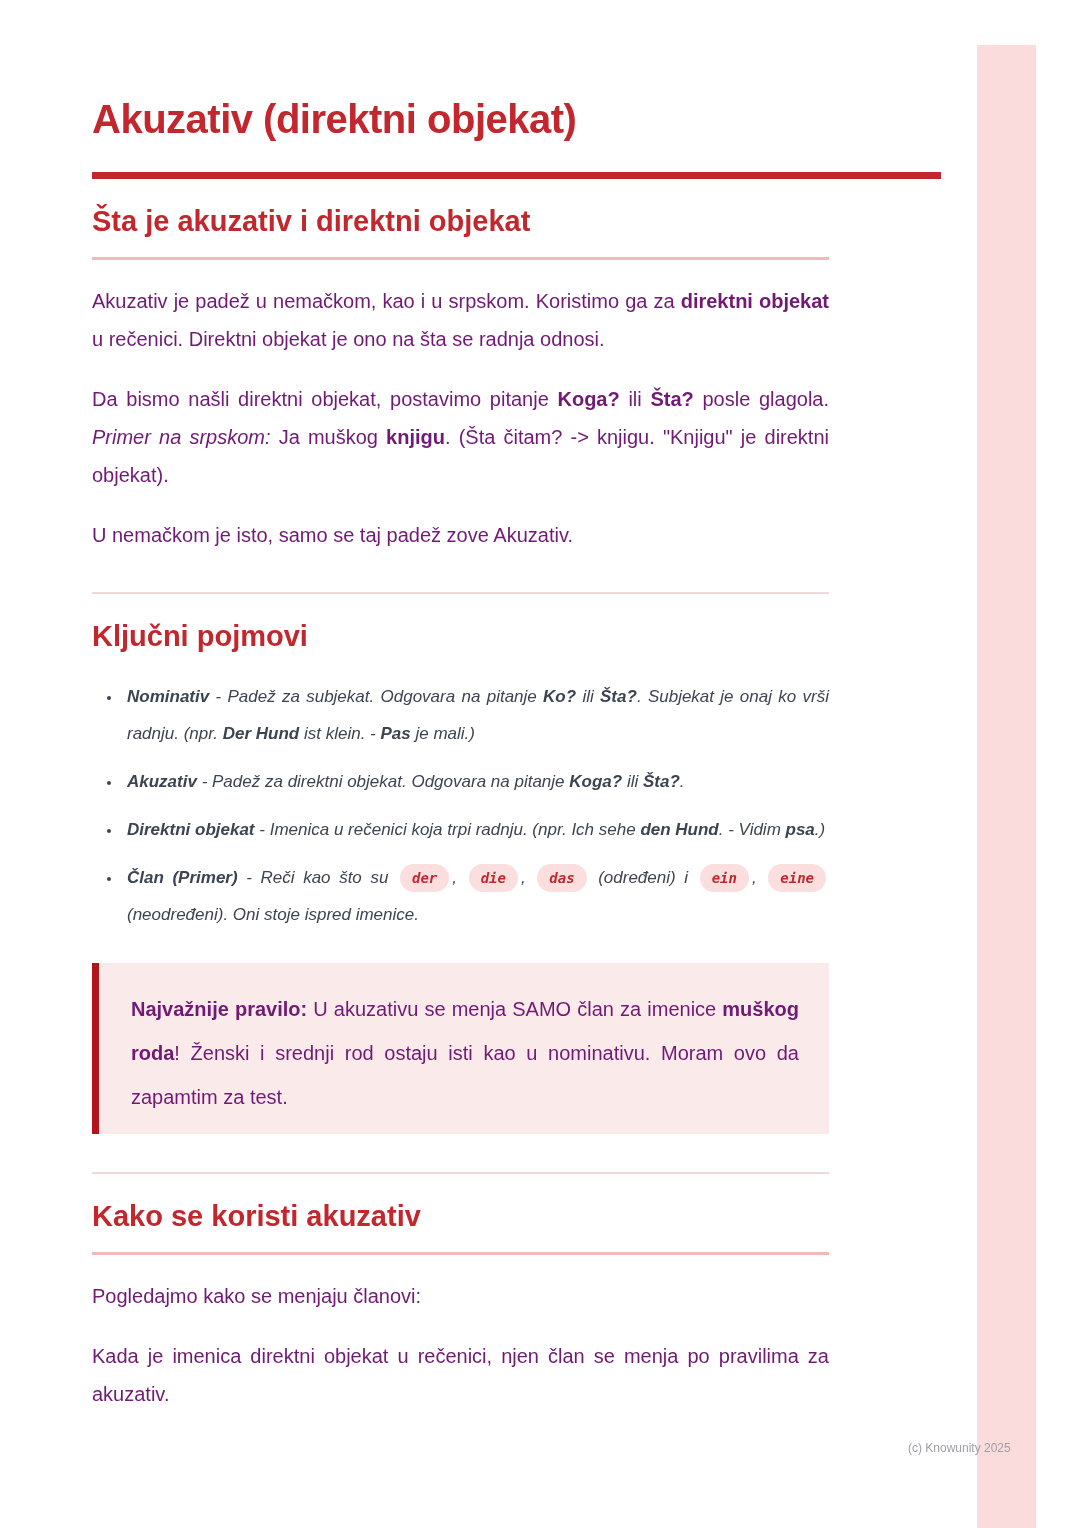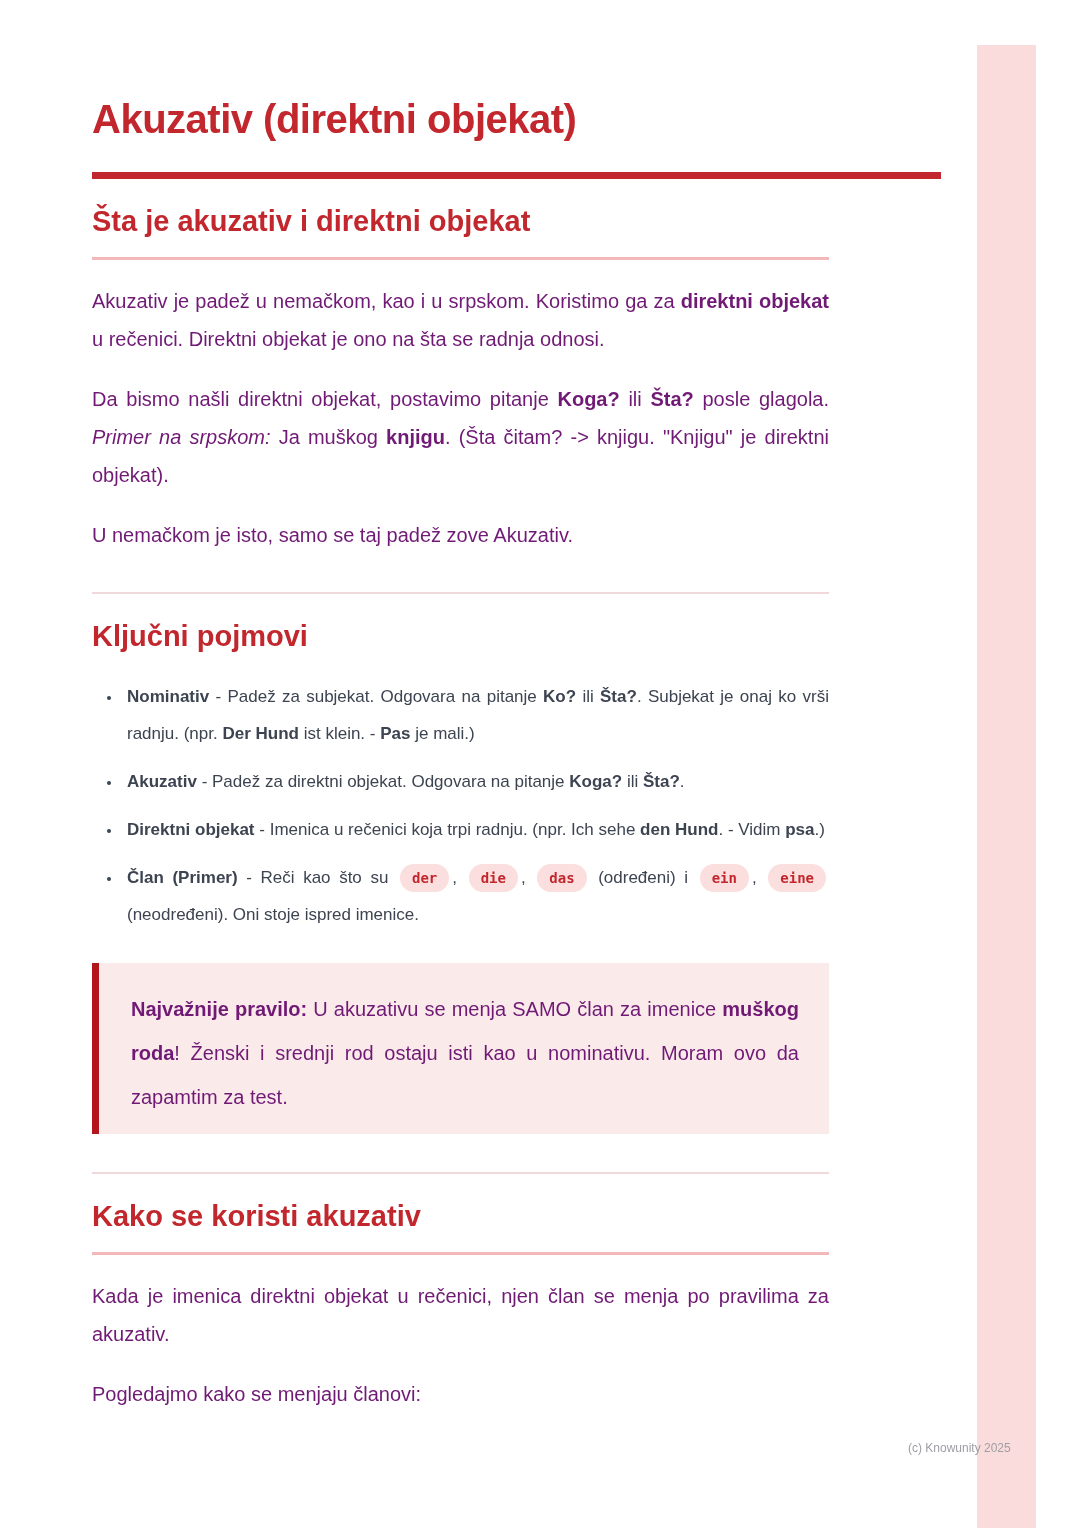--- a/index.html
+++ b/index.html
@@ -69,20 +69,21 @@
     padding-left: 30px;
     list-style: disc;
   }
   ul.terms li {
     font-size: 17px;
     line-height: 37px;
     text-align: justify;
     color: #3d4451;
     margin-bottom: 11px;
     padding-left: 5px;
+    font-style: italic;
   }
   ul.terms li::marker { color: #3d4451; font-size: 14px; }
   .callout {
     margin-top: 30px;
     background: #fbeaea;
     border-left: 7px solid #b3151c;
     padding: 24px 30px 15px 32px;
   }
   .callout .p {
     margin-top: 0;
@@ -142,19 +143,19 @@
     <div class="callout">
       <p class="p"><span class="seg-b">Najvažnije pravilo:</span><span> U akuzativu se menja SAMO član za imenice </span><span class="seg-b">muškog roda</span><span>! Ženski i srednji rod ostaju isti kao u nominativu. Moram ovo da zapamtim za test.</span></p>
     </div>
   </section>
 
   <hr class="divider">
 
   <section>
     <h2 class="section-heading">Kako se koristi akuzativ</h2>
     <div class="heading-underline"></div>
+    <p class="p"><span>Pogledajmo kako se menjaju članovi:</span></p>
     <p class="p"><span>Kada je imenica direktni objekat u rečenici, njen član se menja po pravilima za akuzativ.</span></p>
-    <p class="p"><span>Pogledajmo kako se menjaju članovi:</span></p>
   </section>
 
 </div>
 
 <div class="footer-credit">(c) Knowunity 2025</div>
 
 </body></html>

